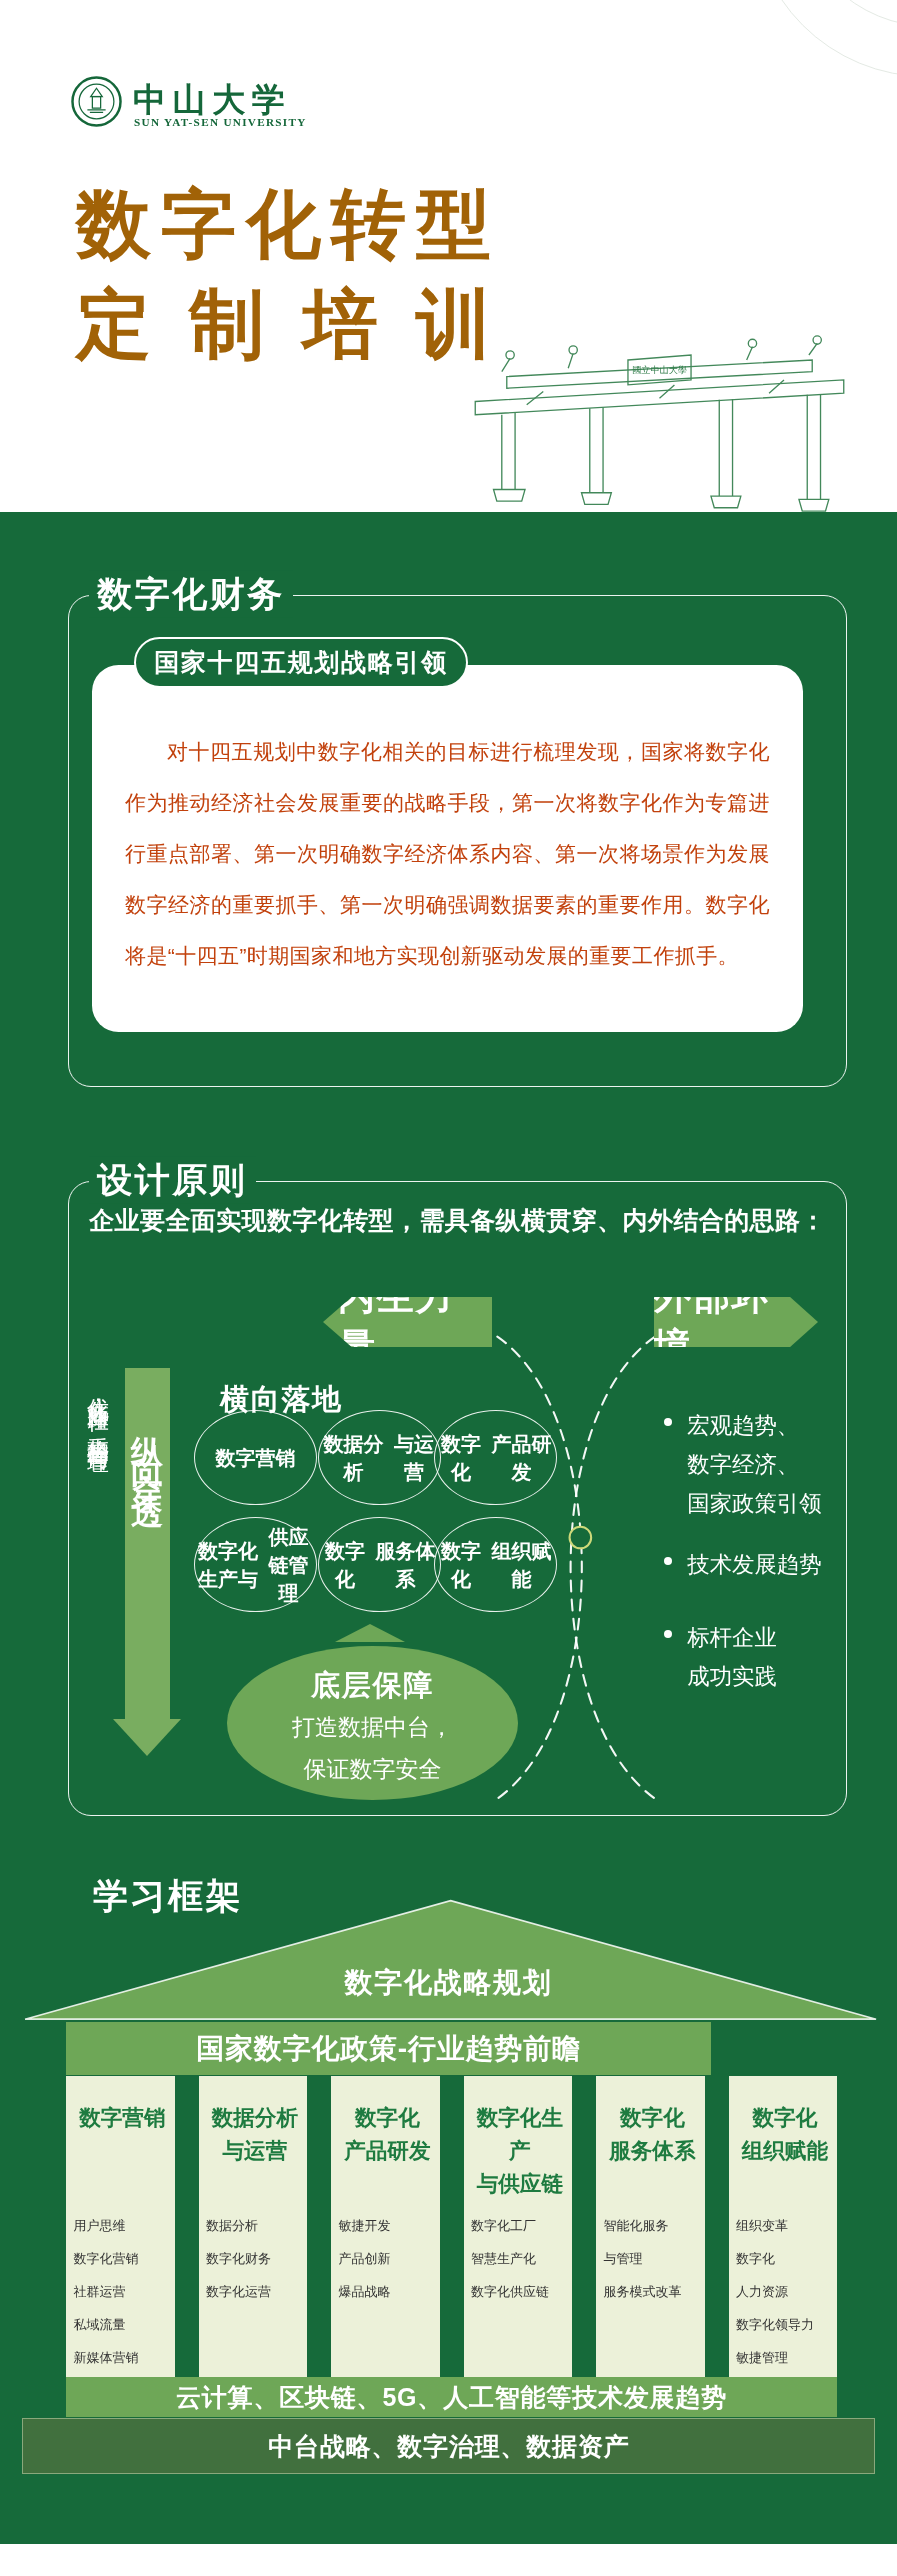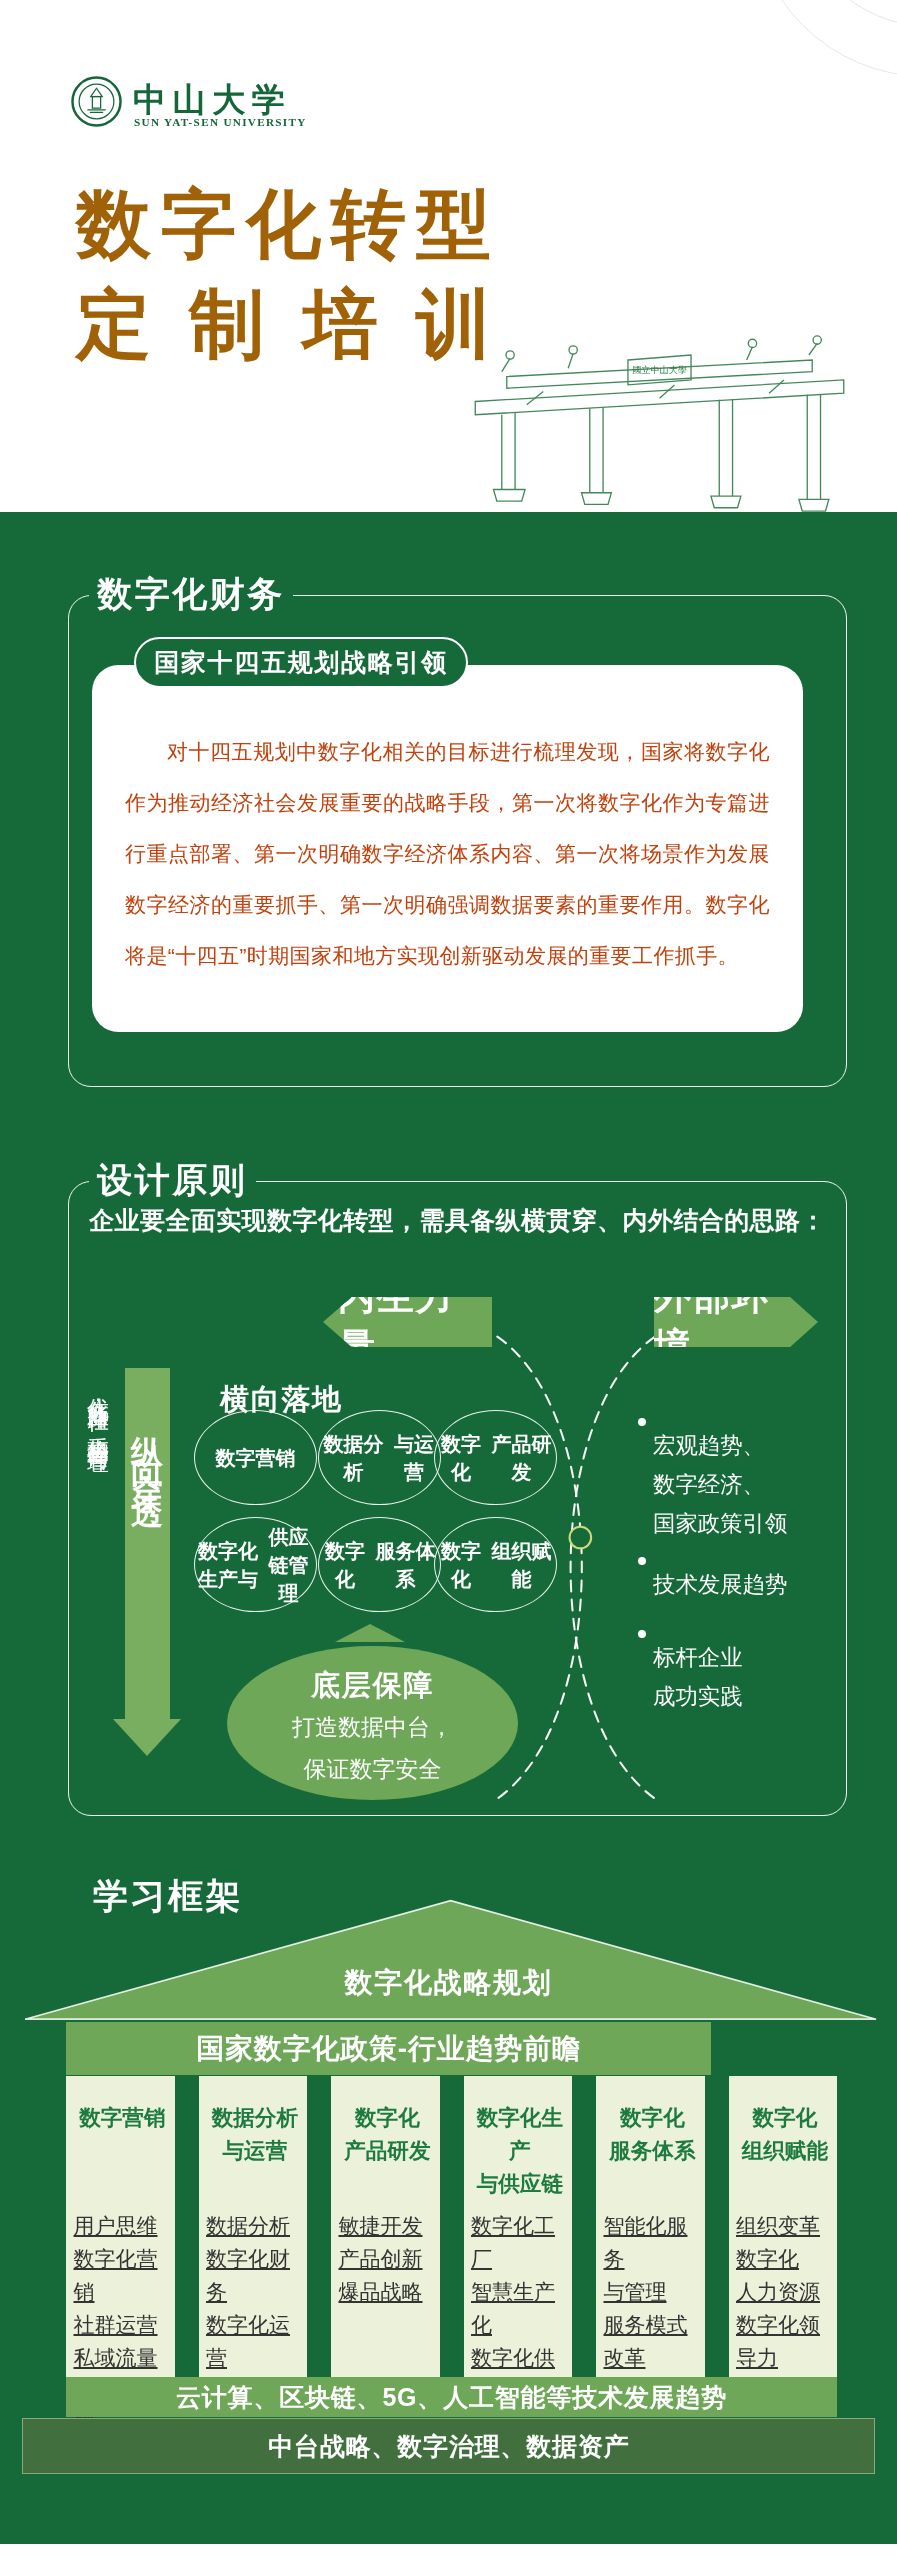--- a/index.html
+++ b/index.html
@@ -54,34 +54,34 @@
          color:#fff;font-size:32px;font-weight:800;letter-spacing:20px;}
   .circ{position:absolute;width:121px;height:93px;border:1.2px solid rgba(255,255,255,.9);
         border-radius:50%;display:flex;flex-direction:row;align-items:center;justify-content:center;
         color:#fff;font-size:20px;line-height:28px;text-align:center;font-weight:600;font-family:Liberation Serif, serif;}
   .tri-up{position:absolute;left:266px;top:442px;width:0;height:0;
           border-left:35px solid transparent;border-right:35px solid transparent;border-bottom:18px solid #6ea757;}
   .base-ell{position:absolute;left:158px;top:464px;width:291px;height:154px;background:#6ea757;
             border-radius:50%;text-align:center;color:#fff;}
   .base-t{margin-top:20px;font-size:29px;font-weight:800;letter-spacing:1.7px;}
   .base-l{font-size:23px;line-height:42px;}
-  .bul{position:absolute;left:569px;display:flex;flex-direction:column;}
+  .bul{position:absolute;left:595px;display:flex;}
   .bul-dot{width:8.3px;height:8.3px;border-radius:50%;background:#fff;margin-top:11.6px;flex:none;}
   .bul-tx{margin-left:15px;color:#fff;font-size:22.4px;line-height:39px;white-space:pre-line;}
 
   
   .s3-title{left:93px;top:1873px;color:#fff;font-size:35px;font-weight:800;letter-spacing:2.5px;}
   .rooflbl{left:0;width:897px;top:1964px;text-align:center;color:#fff;font-size:28px;font-weight:800;letter-spacing:1.7px;}
   .beam{left:66px;top:2022px;width:645px;height:53px;background:#6ea757;color:#fff;font-size:28px;
         font-weight:800;letter-spacing:0.8px;display:flex;align-items:center;justify-content:center;}
   .cols{left:66px;top:2076px;width:771px;height:301px;display:flex;gap:24px;}
   .col{flex:1 1 0;background:#ecf1d9;box-sizing:border-box;padding:25px 3.3px 0 7.5px;}
   .col-h{height:88px;color:#1e7b40;font-size:21.6px;font-weight:800;line-height:33px;text-align:center;white-space:pre-line;}
   .col-items{margin-top:20px;}
-  .col-it{color:#333;font-size:21px;line-height:33px;white-space:pre-line;text-decoration:underline;}
+  .col-it{color:#333;font-size:13px;line-height:33px;white-space:pre-line;}
   .bar1{left:66px;top:2377px;width:771px;height:40px;background:#6ea757;color:#fff;font-size:25px;
         font-weight:800;letter-spacing:0.8px;display:flex;align-items:center;justify-content:center;}
   .bar2{left:22.4px;top:2418px;width:853px;height:56px;background:#41703e;border:1.7px solid #8aa87c;
         box-sizing:border-box;color:#fff;font-size:25px;font-weight:800;letter-spacing:0.8px;
         display:flex;align-items:center;justify-content:center;}
 </style>
 </head>
 <body>
 
 <div class="page">

